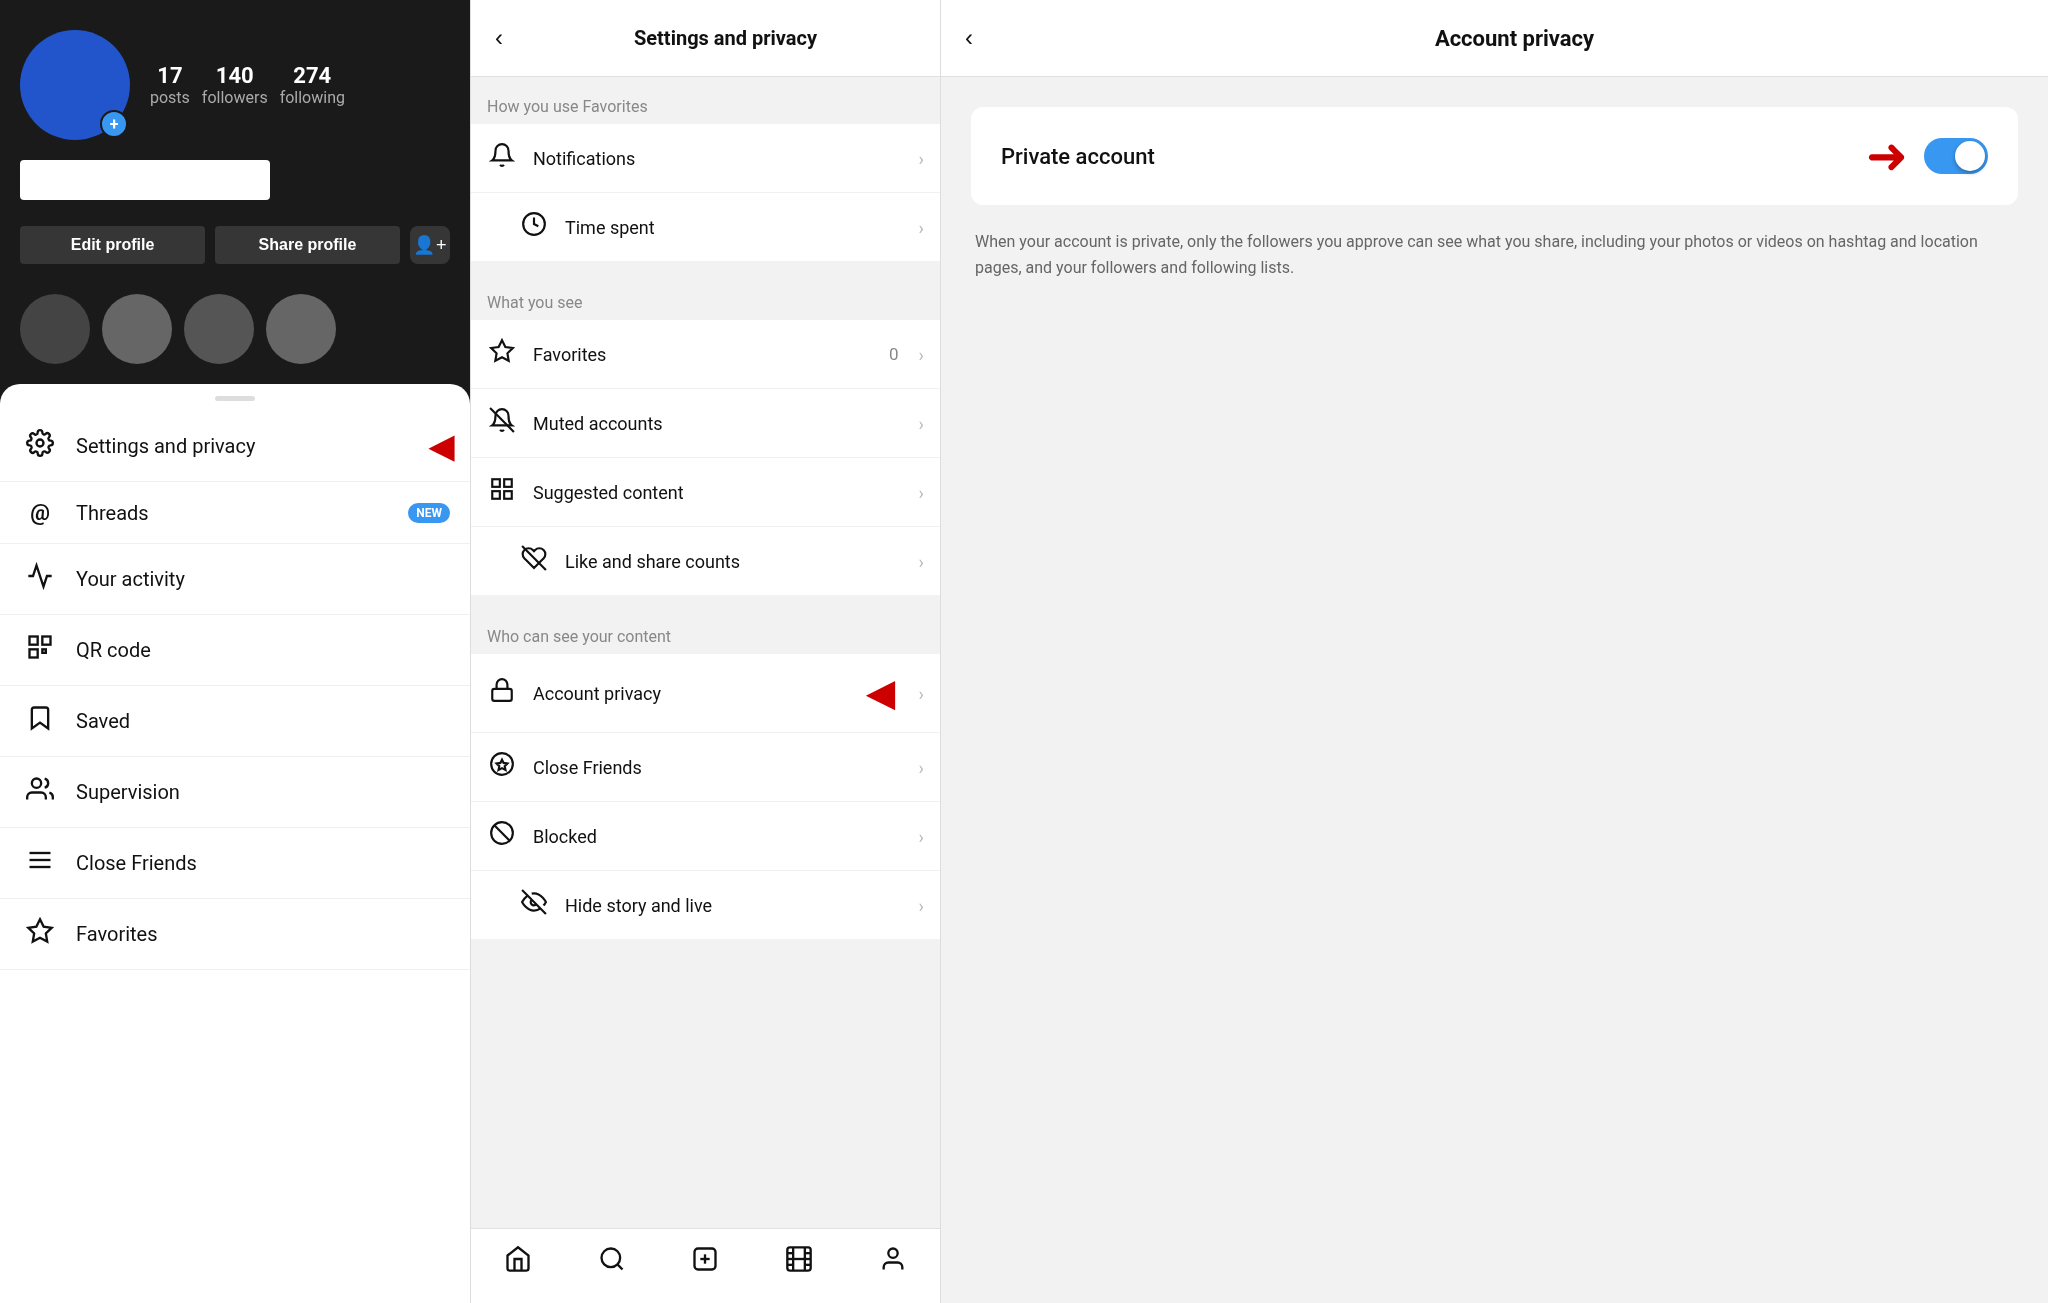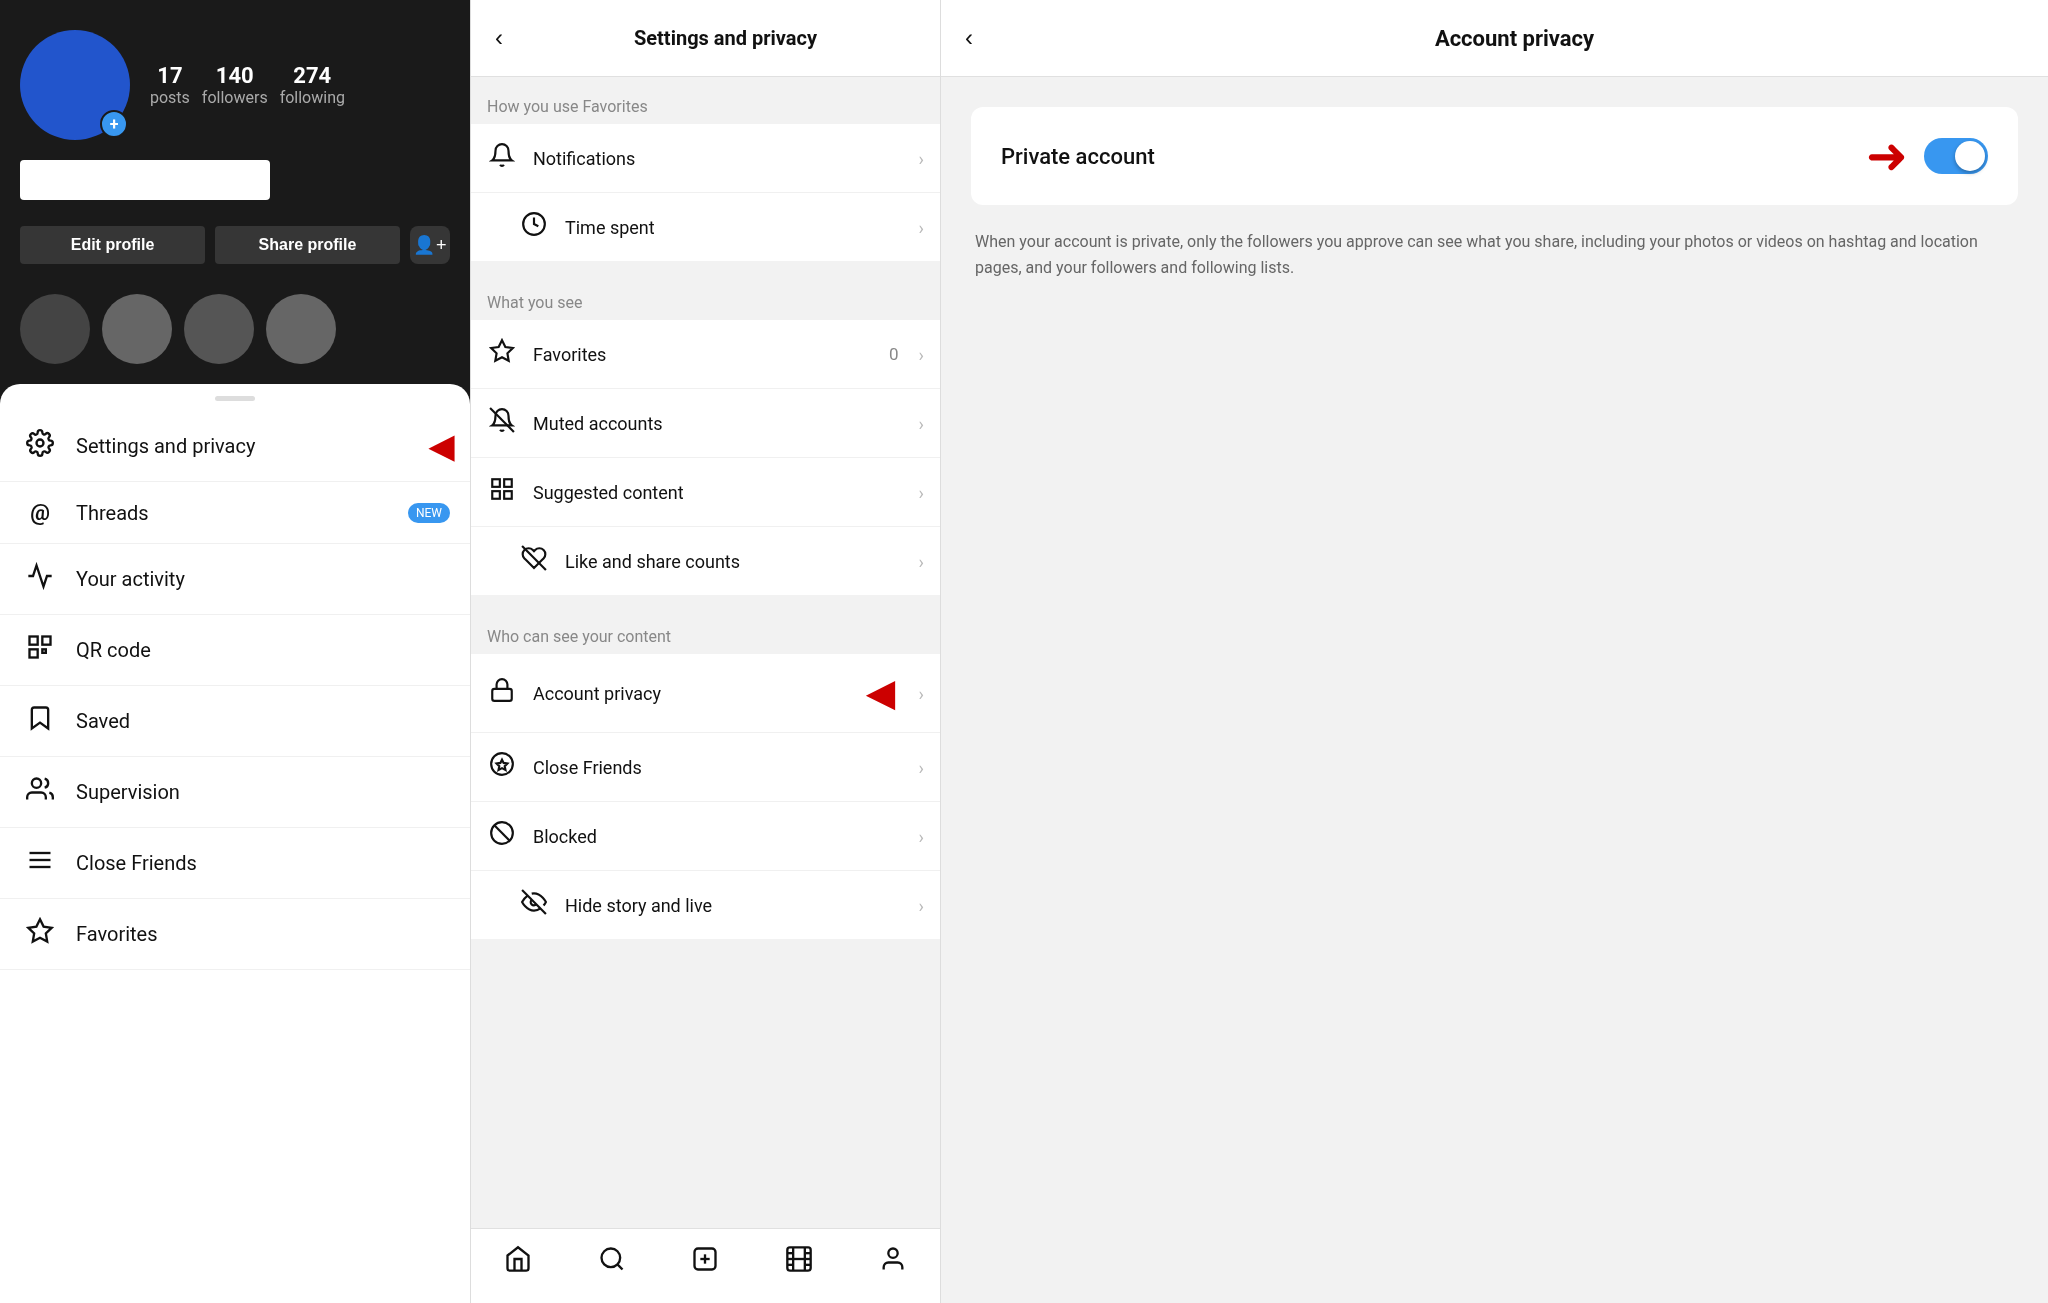--- a/index.html
+++ b/index.html
@@ -174,21 +174,21 @@
     .menu-label {
       font-size: 20px;
       color: #111;
       font-weight: 400;
     }
 
     .menu-badge-new {
       background: #3897f0;
       color: white;
       font-size: 12px;
-      font-weight: 400;
+      font-weight: 700;
       padding: 3px 8px;
       border-radius: 12px;
       position: absolute;
       right: 20px;
     }
 
     
     .panel-settings {
       width: 470px;
       height: 1303px;

